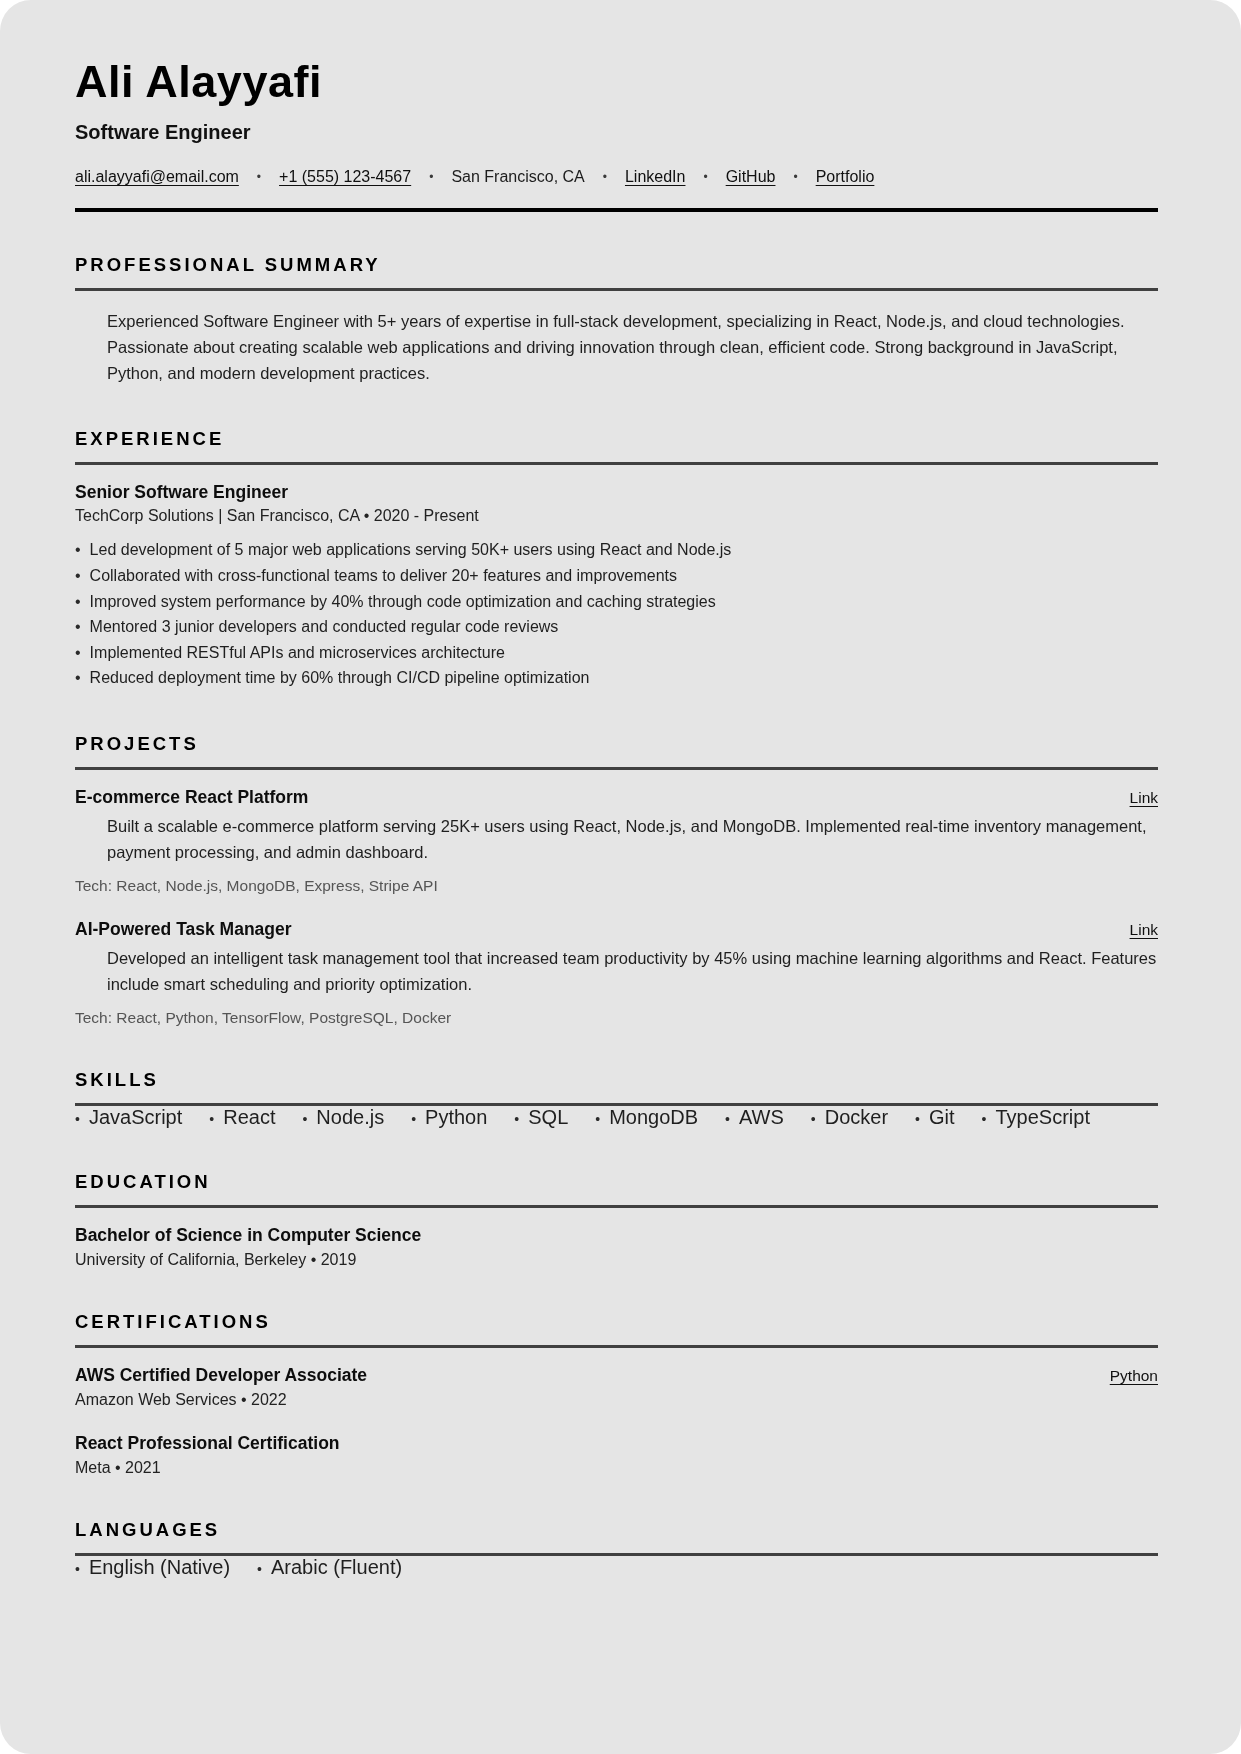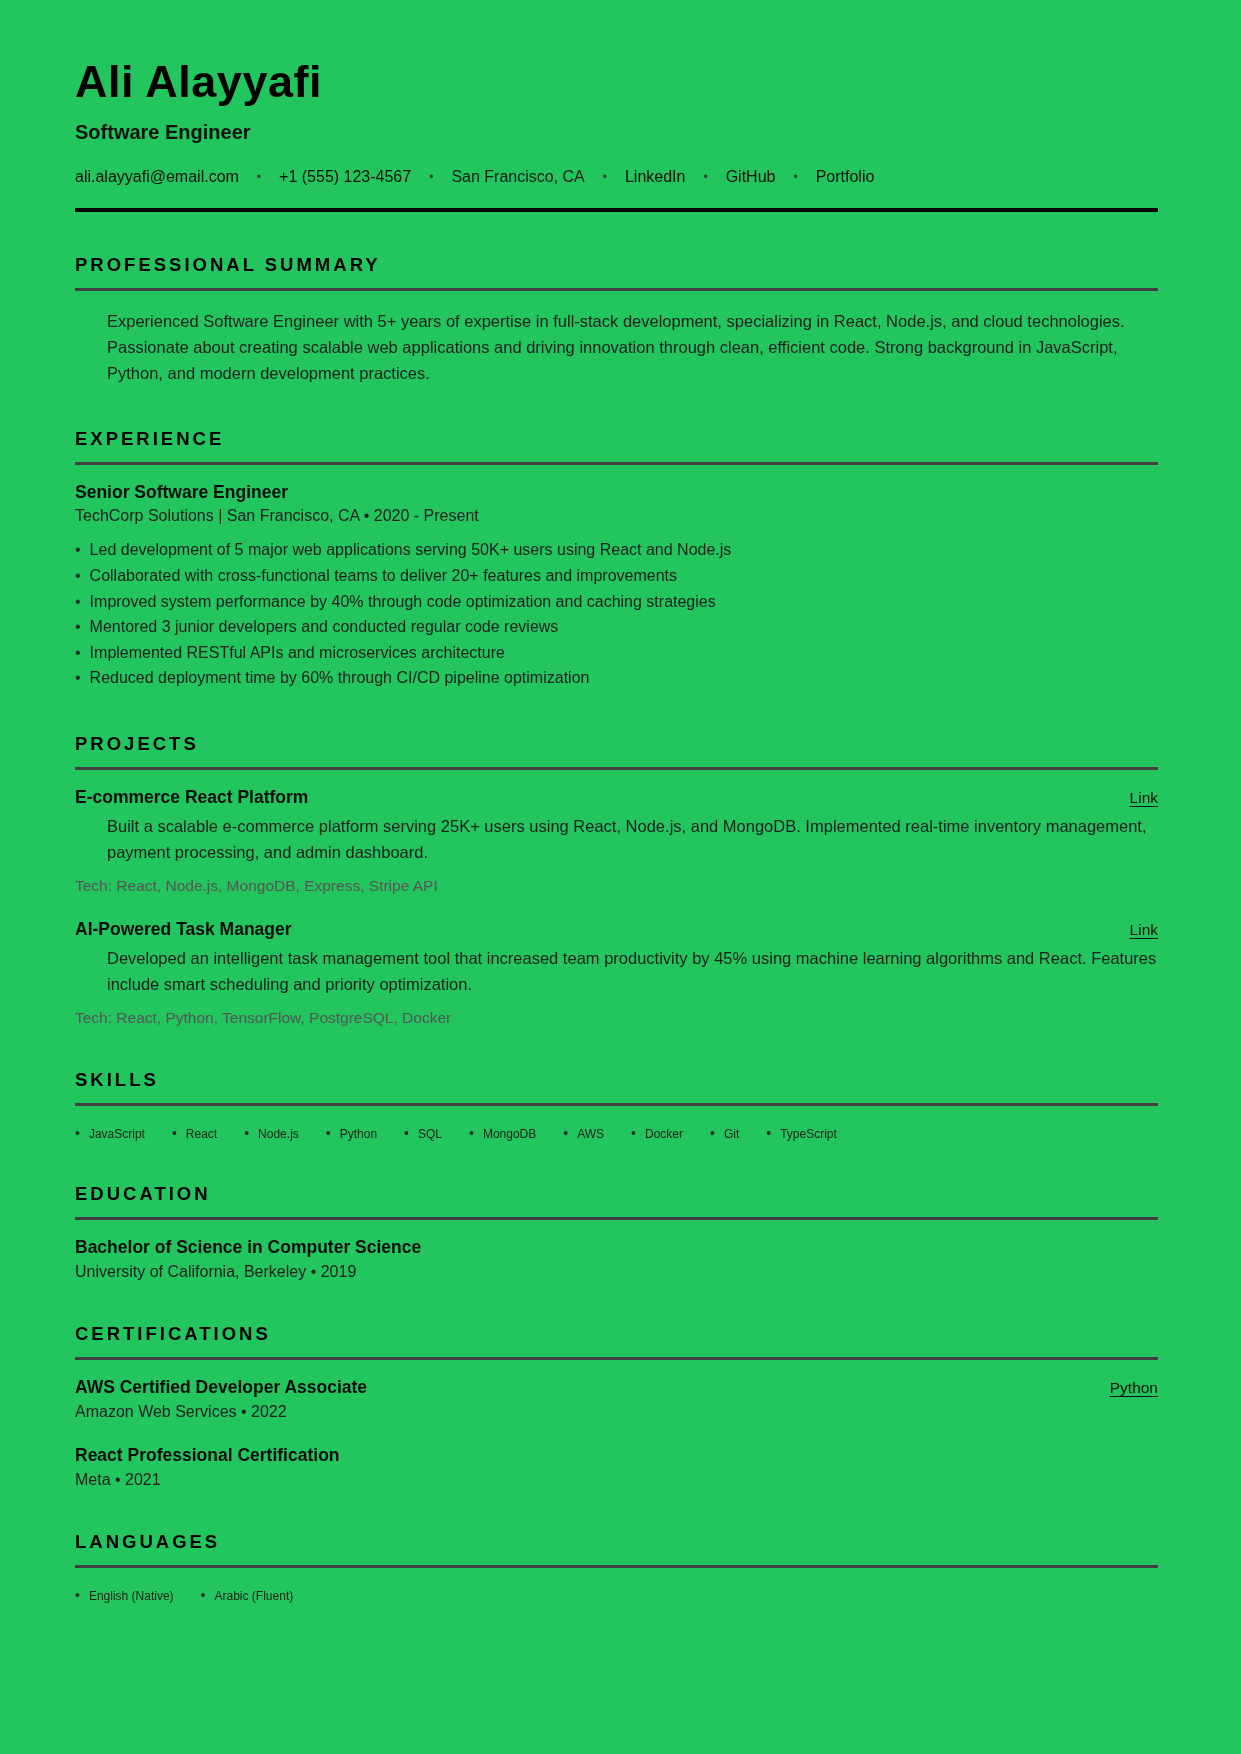--- a/index.html
+++ b/index.html
@@ -4,23 +4,24 @@
 <style>
   * { margin: 0; padding: 0; box-sizing: border-box; }
   html, body { background: #ffffff; }
   body {
     font-family: "Liberation Sans", "DejaVu Sans", sans-serif;
     color: #1c1c1c;
   }
   .page {
     width: 1241px;
     height: 1754px;
-    background: #22c55e;
+    background: #e5e5e5;
     padding: 58px 83px 40px 75px;
     overflow: hidden;
+    border-radius: 31px;
   }
 
   
   .resume-header { border-bottom: 4px solid #000; padding-bottom: 22px; }
   h1.candidate-name {
     font-size: 45px;
     font-weight: bold;
     color: #000;
     letter-spacing: 0.5px;
     margin-bottom: 16px;
@@ -34,20 +35,21 @@
   }
   .contact-bar {
     font-size: 16px;
     color: #1c1c1c;
     display: flex;
     align-items: center;
     flex-wrap: wrap;
   }
   .contact-bar a {
     color: #101010;
+    text-decoration: underline;
     text-underline-offset: 3px;
     cursor: pointer;
   }
   .contact-sep {
     color: #3a3a3a;
     font-size: 12px;
     margin: 0 18px;
   }
 
   
@@ -104,22 +106,21 @@
     margin-top: 12px;
   }
   .cert-meta { font-size: 16px; color: #222; margin-top: 5px; }
 
   
   .chip-row {
     display: flex;
     flex-wrap: wrap;
     column-gap: 27px;
     row-gap: 8px;
-    margin-top: 19px;
-    font-size: 12px;
+    font-size: 20px;
     color: #1f1f1f;
   }
   .chip::before { content: "•"; margin-right: 9px; color: #2a2a2a; font-size: 14px; }
 </style>
 </head>
 <body>
 
 <div class="page">
 
   <header class="resume-header">

